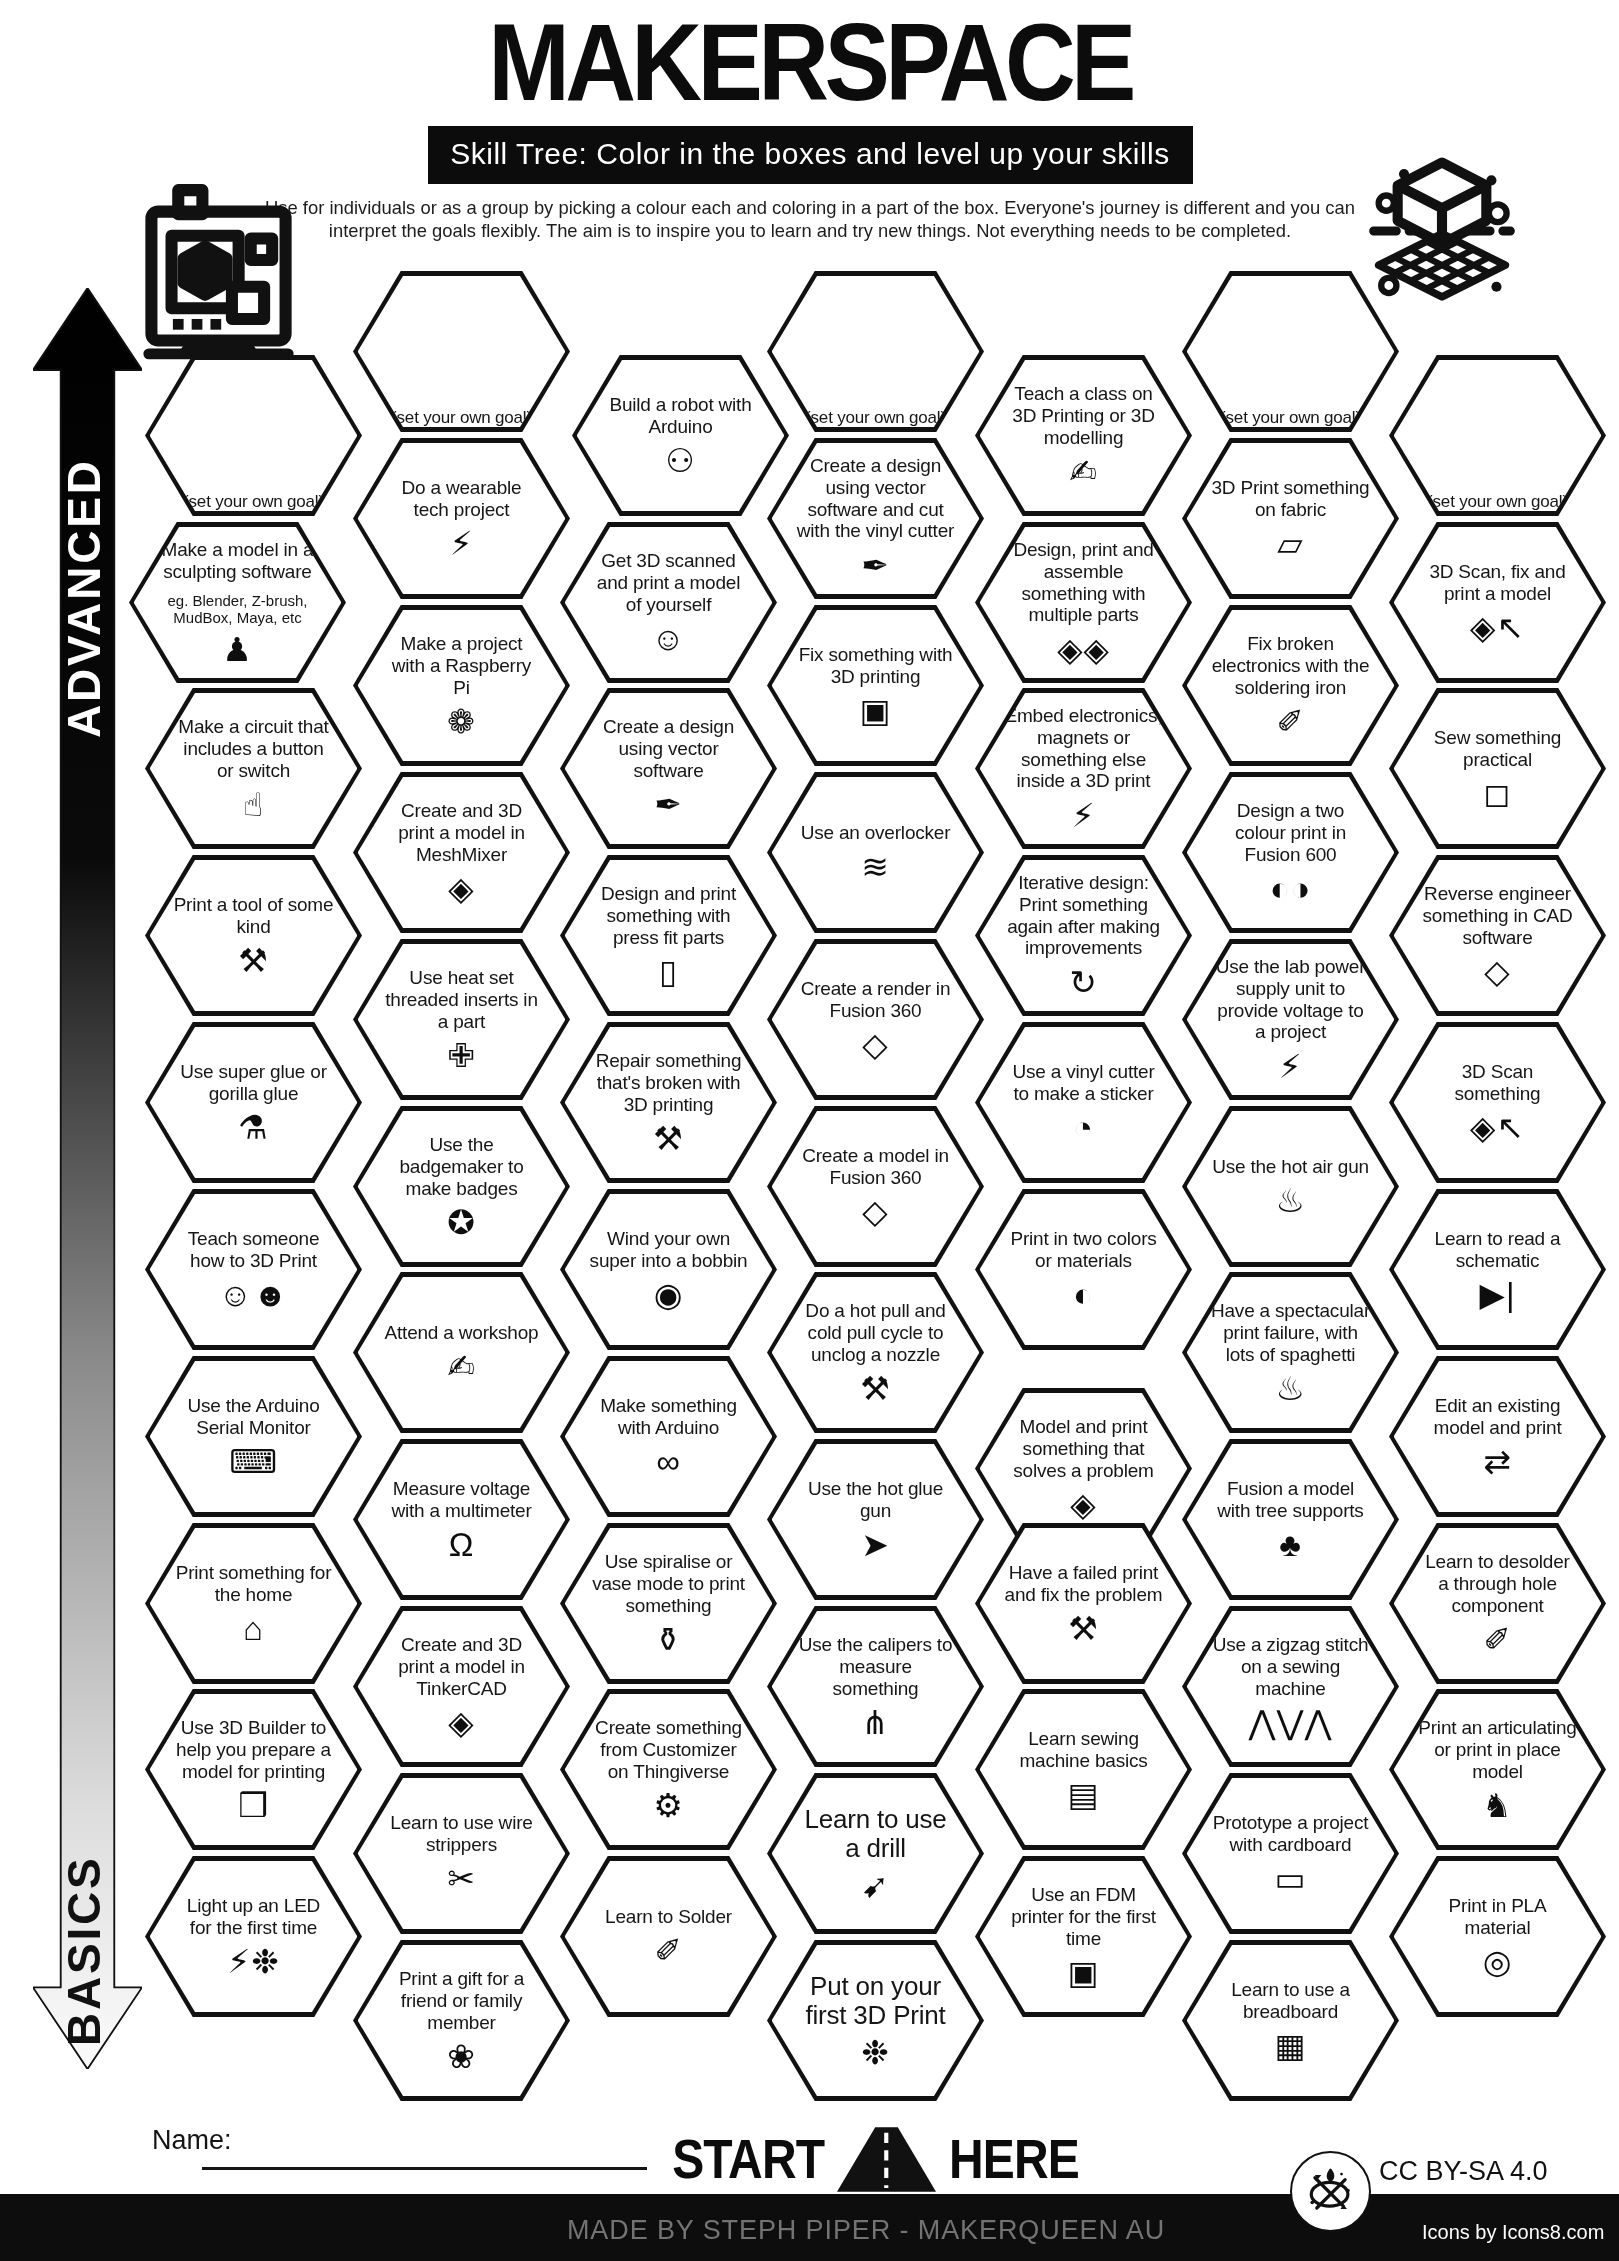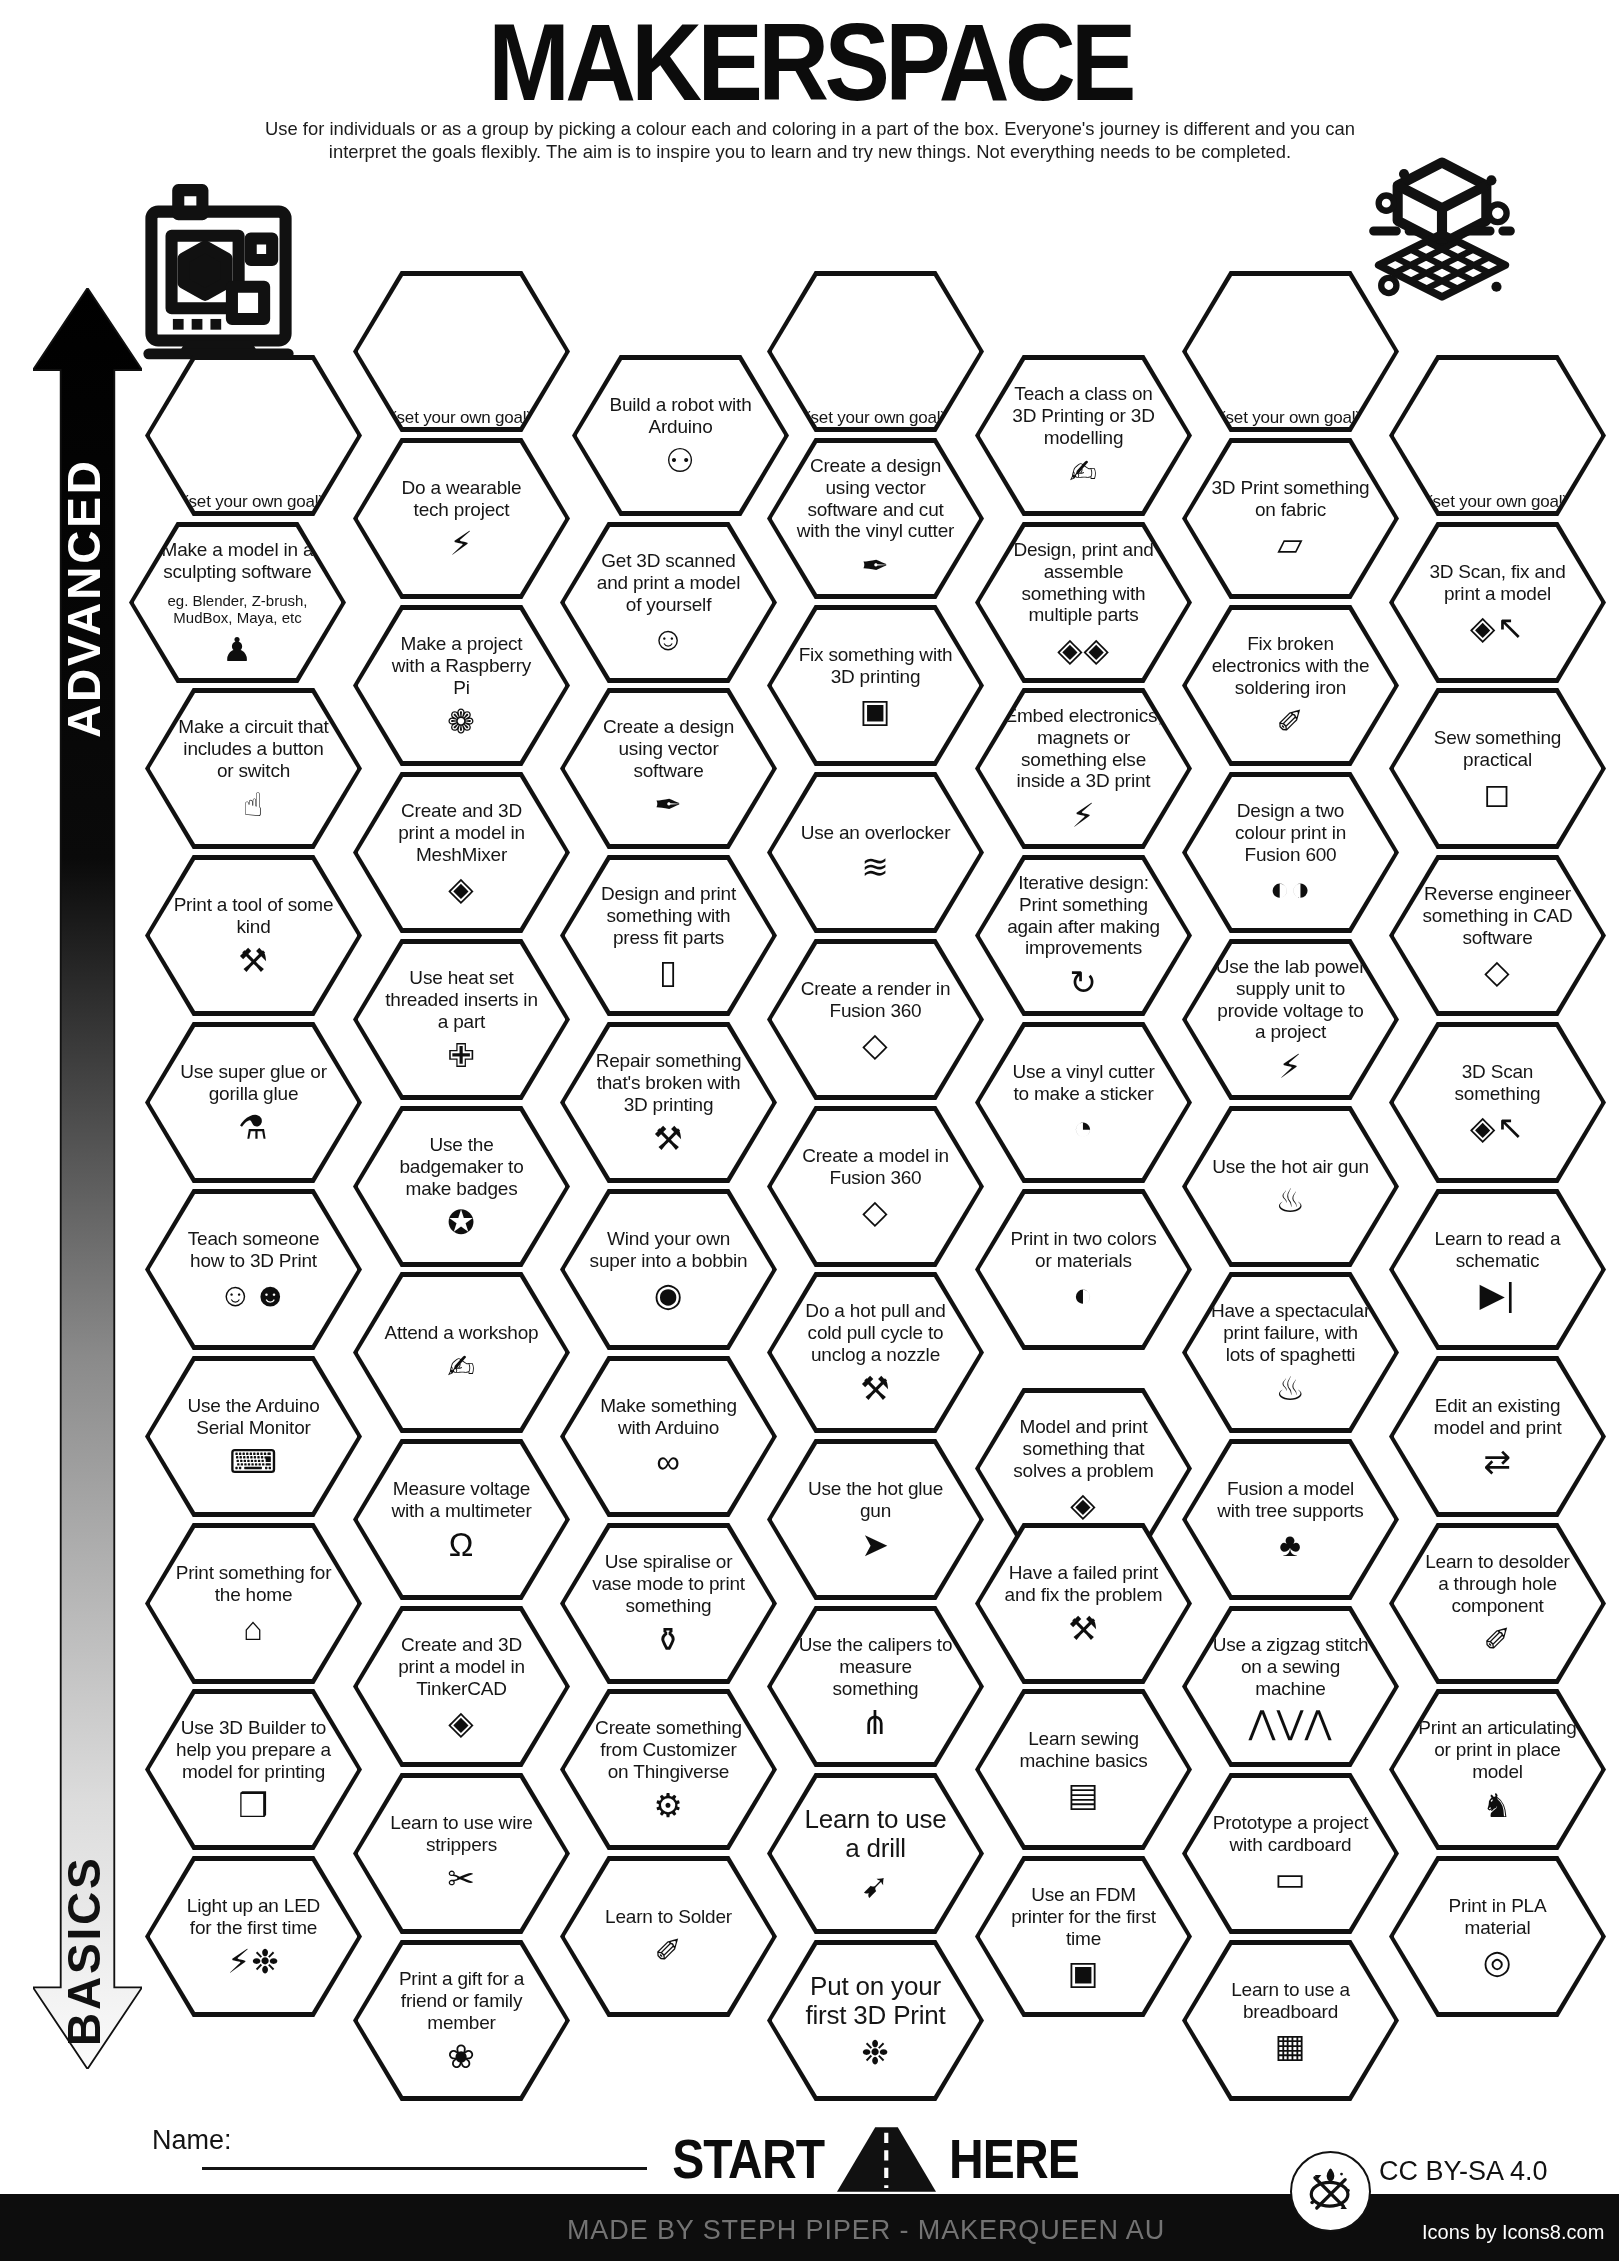--- a/index.html
+++ b/index.html
@@ -70,20 +70,21 @@
   #license-logo{
     position:absolute;left:1290px;top:2151px;width:77px;height:77px;background:#fff;
     border:2.8px solid #111;border-radius:50%;z-index:5;display:flex;align-items:center;justify-content:center;
   }
 </style>
 </head>
 <body>
 
 <div class="header">
   <div class="title">MAKERSPACE</div>
+  <div class="subtitle-bar">Skill Tree:  Color in the boxes and level up your skills</div>
   <div class="description">
     <div>Use for individuals or as a group by picking a colour each and coloring in a part of the box.  Everyone's journey is different and you can</div>
     <div>interpret the goals flexibly.  The aim is to inspire you to learn and try new things. Not everything needs to be completed.</div>
   </div>
 </div>
 
 <svg id="printer-icon" class="corner-icon" viewBox="0 0 120 130">
   <g fill="none" stroke="#111" stroke-width="9" stroke-linejoin="round">
     <rect x="10" y="20" width="100" height="96" rx="5"></rect>
     <rect x="30" y="4" width="18" height="18"></rect>

